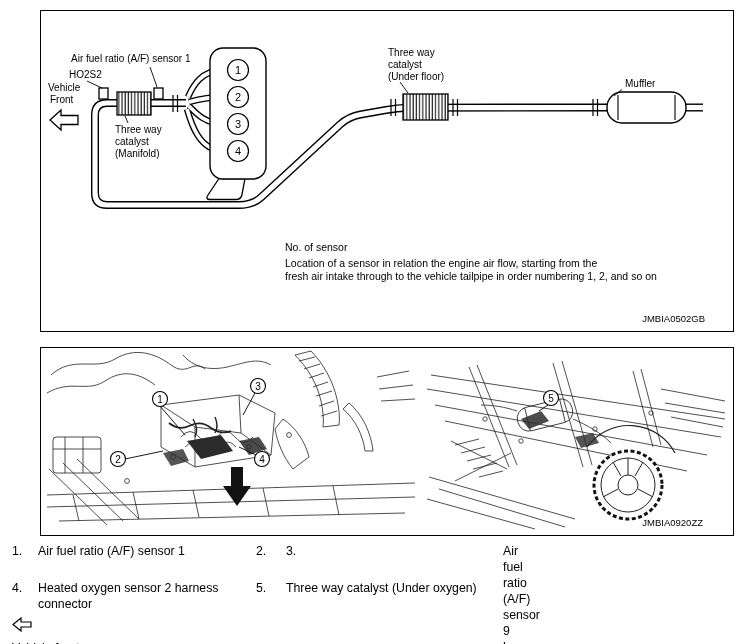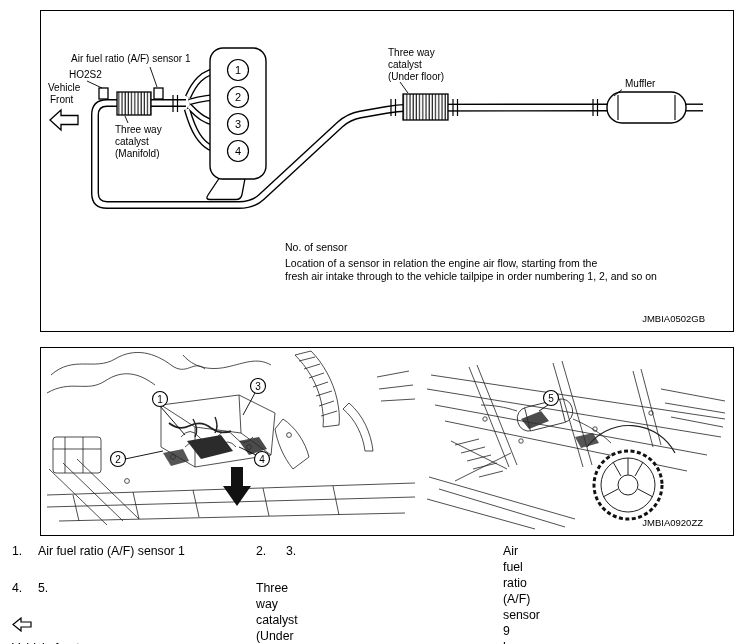--- a/index.html
+++ b/index.html
@@ -236,22 +236,23 @@
 
   <div class="legend-row legend-row-1">
     <span class="legend-num">1.</span>
     <span class="legend-text">Air fuel ratio (A/F) sensor 1</span>
     <span class="legend-num">2.</span>
     <span class="legend-num">3.</span>
     <span class="legend-text">Air fuel ratio (A/F) sensor 9 harness connector</span>
   </div>
   <div class="legend-row legend-row-2">
     <span class="legend-num">4.</span>
+    <span class="legend-text">Heated oxygen sensor 2 harness connector</span>
     <span class="legend-num">5.</span>
-    <span class="legend-text">Three way catalyst (Under floor)</span>
+    <span class="legend-text">Three way catalyst (Under oxygen)</span>
     <span></span>
       <span></span>
   </div>
 
   <div class="vehicle-front">
     <svg width="21" height="15" viewBox="0 0 21 15">
       <polygon points="1,7.5 9,1 9,5 19,5 19,10 9,10 9,14" fill="#fff" stroke="#000" stroke-width="1.2"></polygon>
     </svg>
     <span>Vehicle front</span>
   </div>

